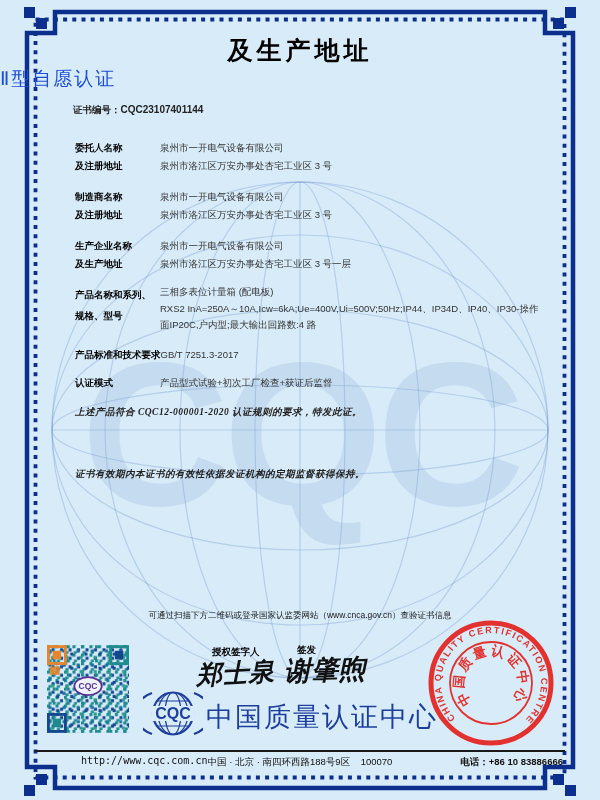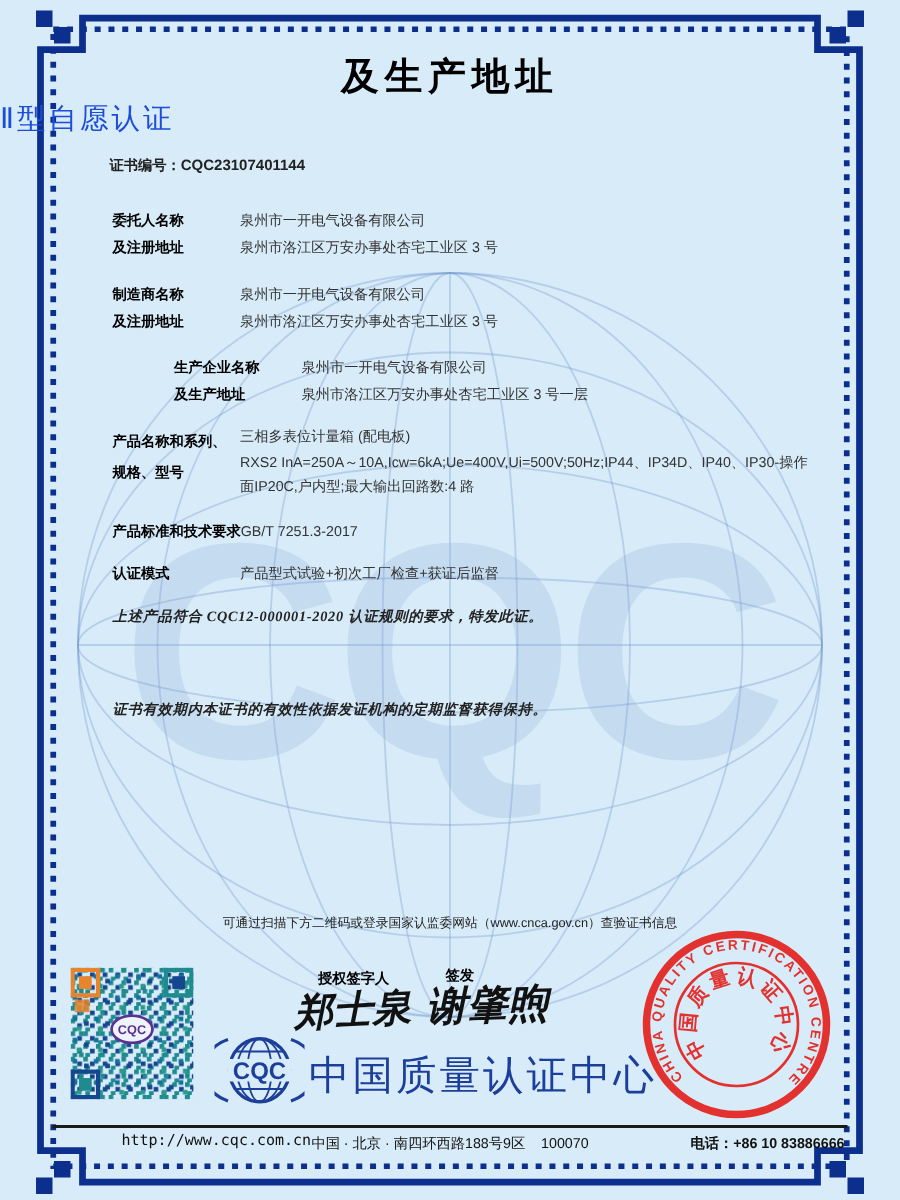--- a/index.html
+++ b/index.html
@@ -13,21 +13,21 @@
          letter-spacing:4px;color:#000;}
   .subtitle{left:0;top:66px;width:100%;text-align:left;font-size:19px;letter-spacing:2px;color:#1d4ed8;}
   .kai{font-family:"Liberation Serif",serif;font-weight:bold;}
   .cert-no{left:73px;top:104px;font-size:9.5px;}
   .cert-no .num{font-family:"Liberation Sans",sans-serif;font-weight:bold;font-size:10px;}
   .dates{left:375px;top:101px;font-size:9px;line-height:12.5px;}
   .dates .val{font-family:"Liberation Sans",sans-serif;font-weight:bold;font-size:9.5px;}
   .frow{left:75px;width:472px;display:flex;font-size:9.5px;line-height:18px;}
   .frow .lab{flex:0 0 85px;font-weight:bold;color:#000;white-space:nowrap;}
   .frow .val{flex:1;color:#333;}
-  .r1{top:139px;} .r2{top:188px;} .r3{top:237px;margin-left:41px;}
+  .r1{top:139px;} .r2{top:188px;} .r3{top:237px;}
   .rprod{top:284px;} .rprod .lab{line-height:21px;} .rprod .val{line-height:16.5px;}
   .rstd{top:346px;} .rmode{top:374px;}
   .stmt{left:75px;width:460px;font-family:"Liberation Serif",serif;font-style:italic;
         font-weight:bold;font-size:9.5px;line-height:23px;letter-spacing:0.5px;color:#222;}
   .stmt1{top:401px;} .stmt2{top:424px;margin-top:39px;}
   .verify{left:0;top:610px;width:100%;text-align:center;font-size:8.5px;color:#222;}
   .qr-svg{left:47px;top:645px;}
   .siglab{font-size:9.5px;font-weight:bold;color:#000;}
   .siglab1{left:212px;top:646px;} .siglab2{left:297px;top:644px;}
   .signame{font-family:"Liberation Serif",serif;font-style:italic;font-weight:bold;color:#111;}

